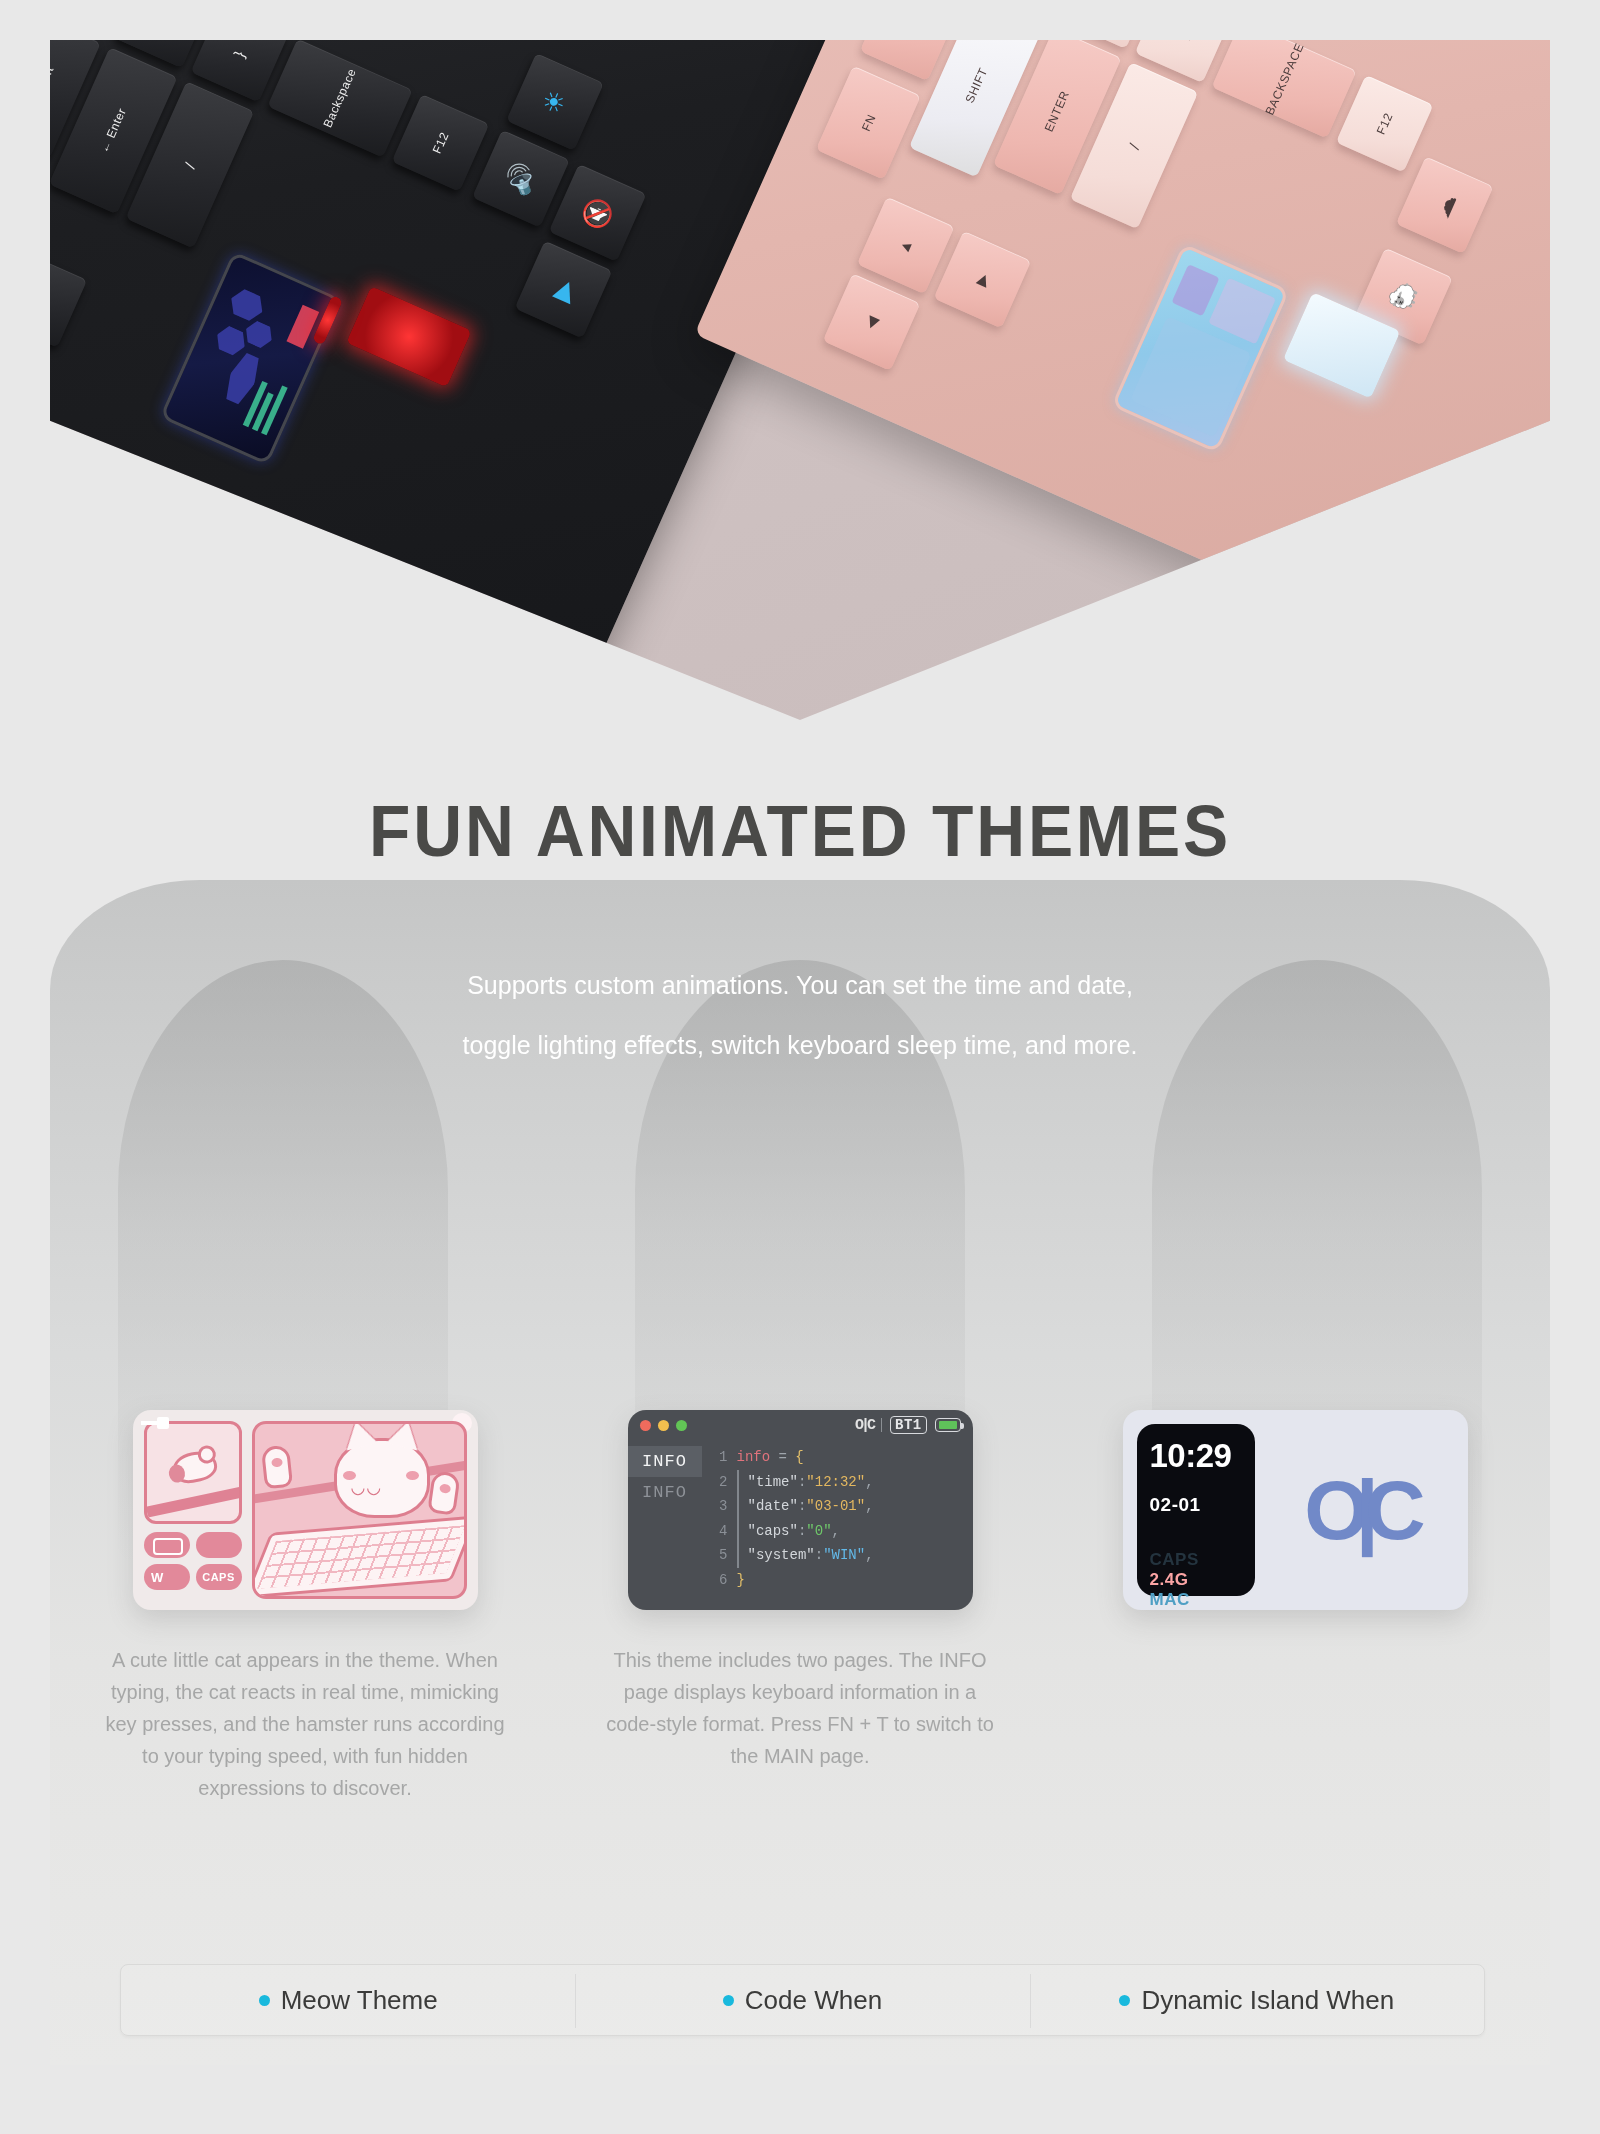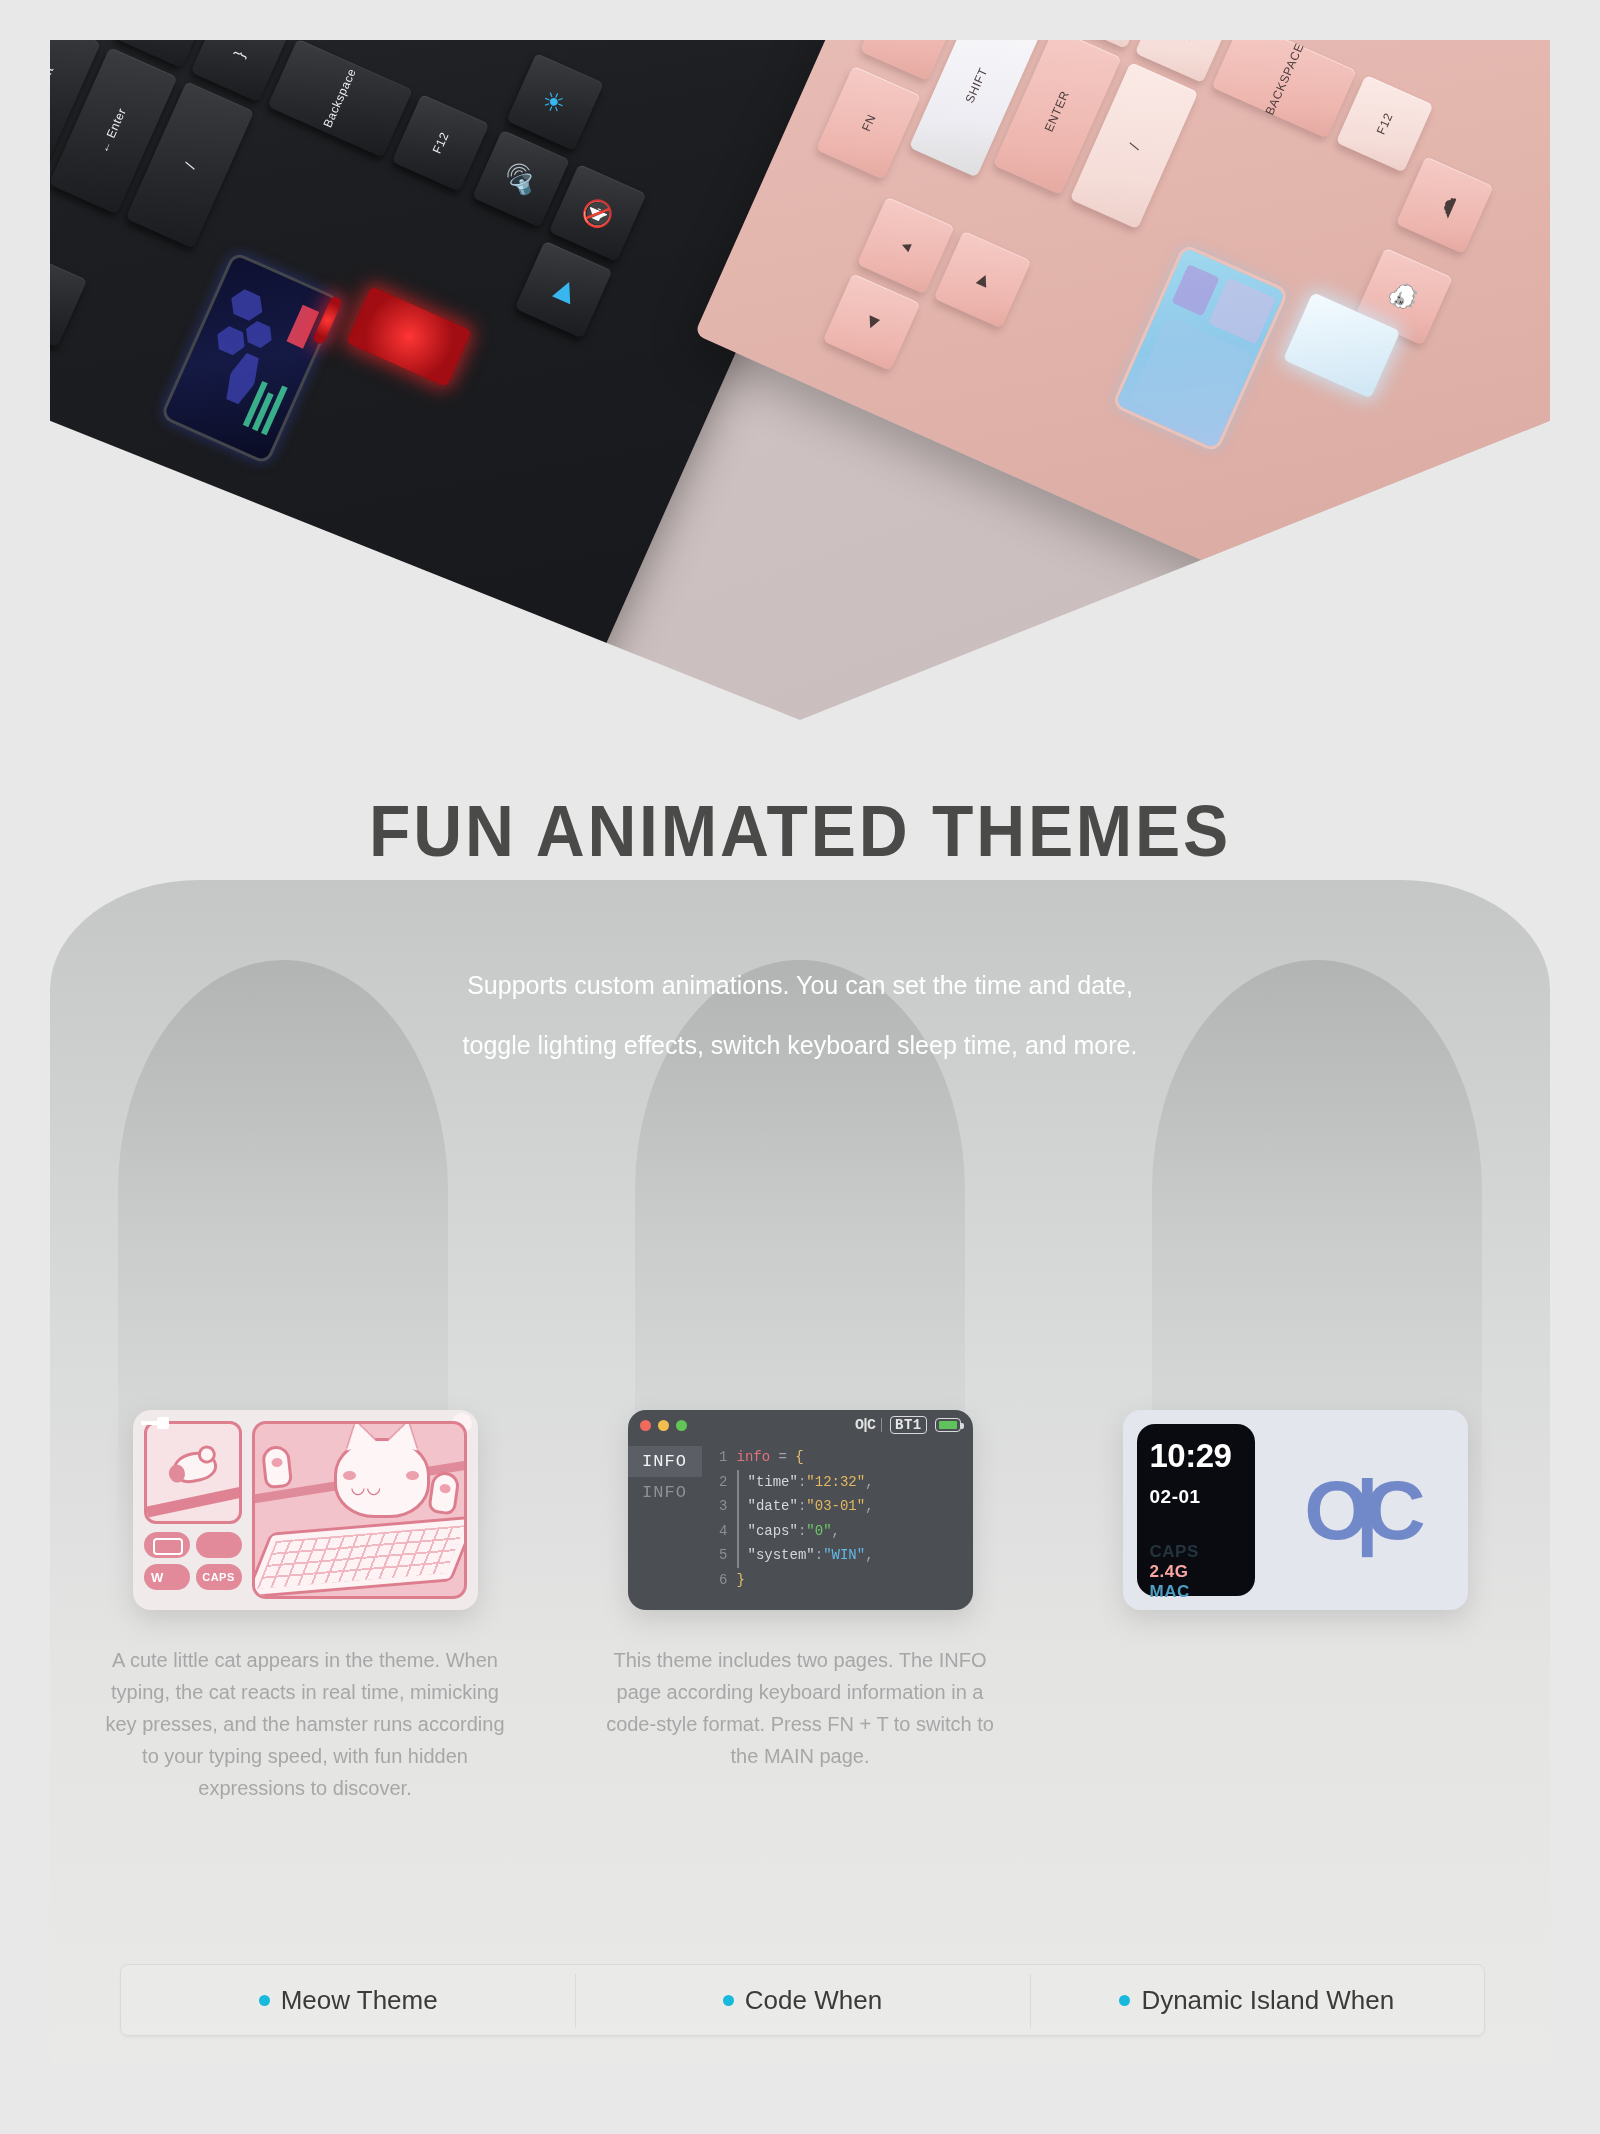--- a/index.html
+++ b/index.html
@@ -324,21 +324,21 @@
   .k-blu { color: #63b9e8; }
 
   
   .di-art { background: #e4e6ee; display: flex; align-items: center; }
   .di-screen {
     width: 118px; height: 172px; margin-left: 14px; flex-shrink: 0;
     background: #0a0b10; border-radius: 18px; padding: 15px 0 0 13px;
     font-family: "Liberation Sans Narrow", "Liberation Sans", sans-serif;
   }
   .di-time { color:#fff; font-size: 33px; font-weight: 700; letter-spacing: -.5px; line-height: 34px; }
-  .di-date { color:#fff; font-size: 19px; font-weight: 700; letter-spacing: .5px; margin-top: 13px; }
+  .di-date { color:#fff; font-size: 19px; font-weight: 700; letter-spacing: .5px; margin-top: 21px; }
   .di-stats { margin-top: 34px; font-size: 17px; font-weight: 700; line-height: 20px; letter-spacing: .5px; }
   .di-caps { color: #24343f; }
   .di-24g  { color: #fca5a5; }
   .di-mac  { color: #4f9fc4; }
   .di-logo {
     flex: 1; display: flex; align-items: center; justify-content: center;
     color: #7189c8; font-size: 84px; font-weight: 700; letter-spacing: -14px;
     margin-left: -6px;
   }
 
@@ -574,21 +574,21 @@
         <div class="code-lines">
           <div class="cl"><span class="ln">1</span><span><span class="k-var">info</span> <span class="k-op">=</span> <span class="k-br">{</span></span></div>
           <div class="cl"><span class="ln">2</span><span class="gut"><span class="k-key">"time"</span><span class="k-op">:</span><span class="k-num">"12:32"</span><span class="k-op">,</span></span></div>
           <div class="cl"><span class="ln">3</span><span class="gut"><span class="k-key">"date"</span><span class="k-op">:</span><span class="k-num">"03-01"</span><span class="k-op">,</span></span></div>
           <div class="cl"><span class="ln">4</span><span class="gut"><span class="k-key">"caps"</span><span class="k-op">:</span><span class="k-grn">"0"</span><span class="k-op">,</span></span></div>
           <div class="cl"><span class="ln">5</span><span class="gut"><span class="k-key">"system"</span><span class="k-op">:</span><span class="k-blu">"WIN"</span><span class="k-op">,</span></span></div>
           <div class="cl"><span class="ln">6</span><span><span class="k-br">}</span></span></div>
         </div>
       </div>
     </div>
-    <div class="caption">This theme includes two pages. The INFO page according keyboard information in a code-style format. Press FN + T to switch to the MAIN page.</div>
+    <div class="caption">This theme includes two pages. The INFO page displays keyboard information in a code-style format. Press FN + T to switch to the MAIN page.</div>
   </div>
 
   <div class="card-slot">
     <div class="card-art di-art">
       <div class="di-screen">
         <div class="di-time">10:29</div>
         <div class="di-date">02-01</div>
         <div class="di-stats">
           <div class="di-caps">CAPS</div>
           <div class="di-24g">2.4G</div>

